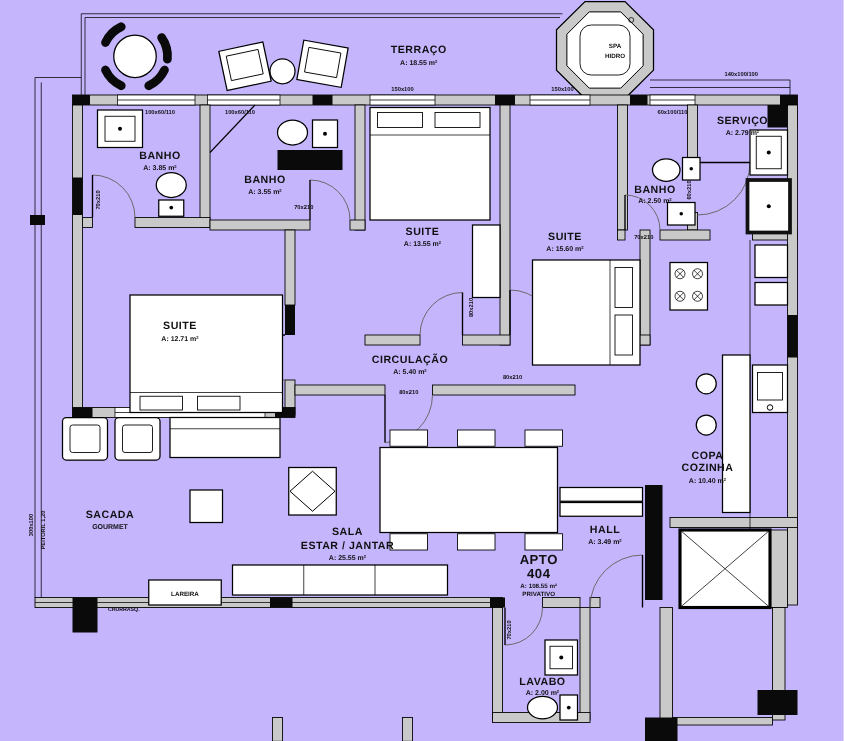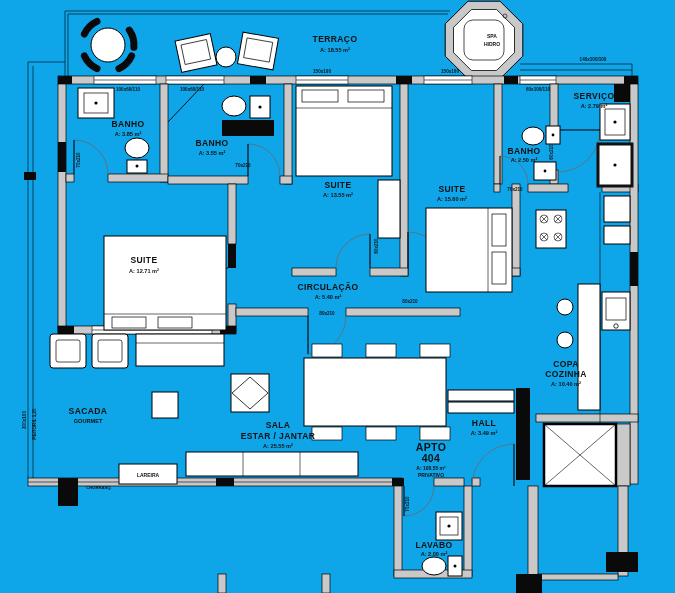--- a/index.html
+++ b/index.html
@@ -1,16 +1,16 @@
 <!DOCTYPE html>
 <html><head>
 <meta charset="utf-8">
 <style>
   html,body{margin:0;padding:0;background:#fff;}
-  .plan-wrap{position:relative;width:675px;height:593px;background:#0ea5e9;overflow:hidden;
+  .plan-wrap{position:relative;width:675px;height:593px;background:#c4b5fd;overflow:hidden;
              font-family:"Liberation Sans",sans-serif;}
   svg{position:absolute;left:0;top:0;}
   .wall{fill:#c9c9c9;stroke:#000;stroke-width:0.7;}
   .blk{fill:#0a0a0a;stroke:none;}
   .ln{stroke:#000;stroke-width:0.9;fill:none;}
   .thin{stroke:#000;stroke-width:0.6;fill:none;}
   .fx{fill:#ffffff;stroke:#000;stroke-width:1;}
   .fx2{fill:#ffffff;stroke:#000;stroke-width:0.7;}
   .door{stroke:#6a6a6a;stroke-width:0.8;fill:none;}
   .leaf{stroke:#000;stroke-width:1.1;fill:none;}

